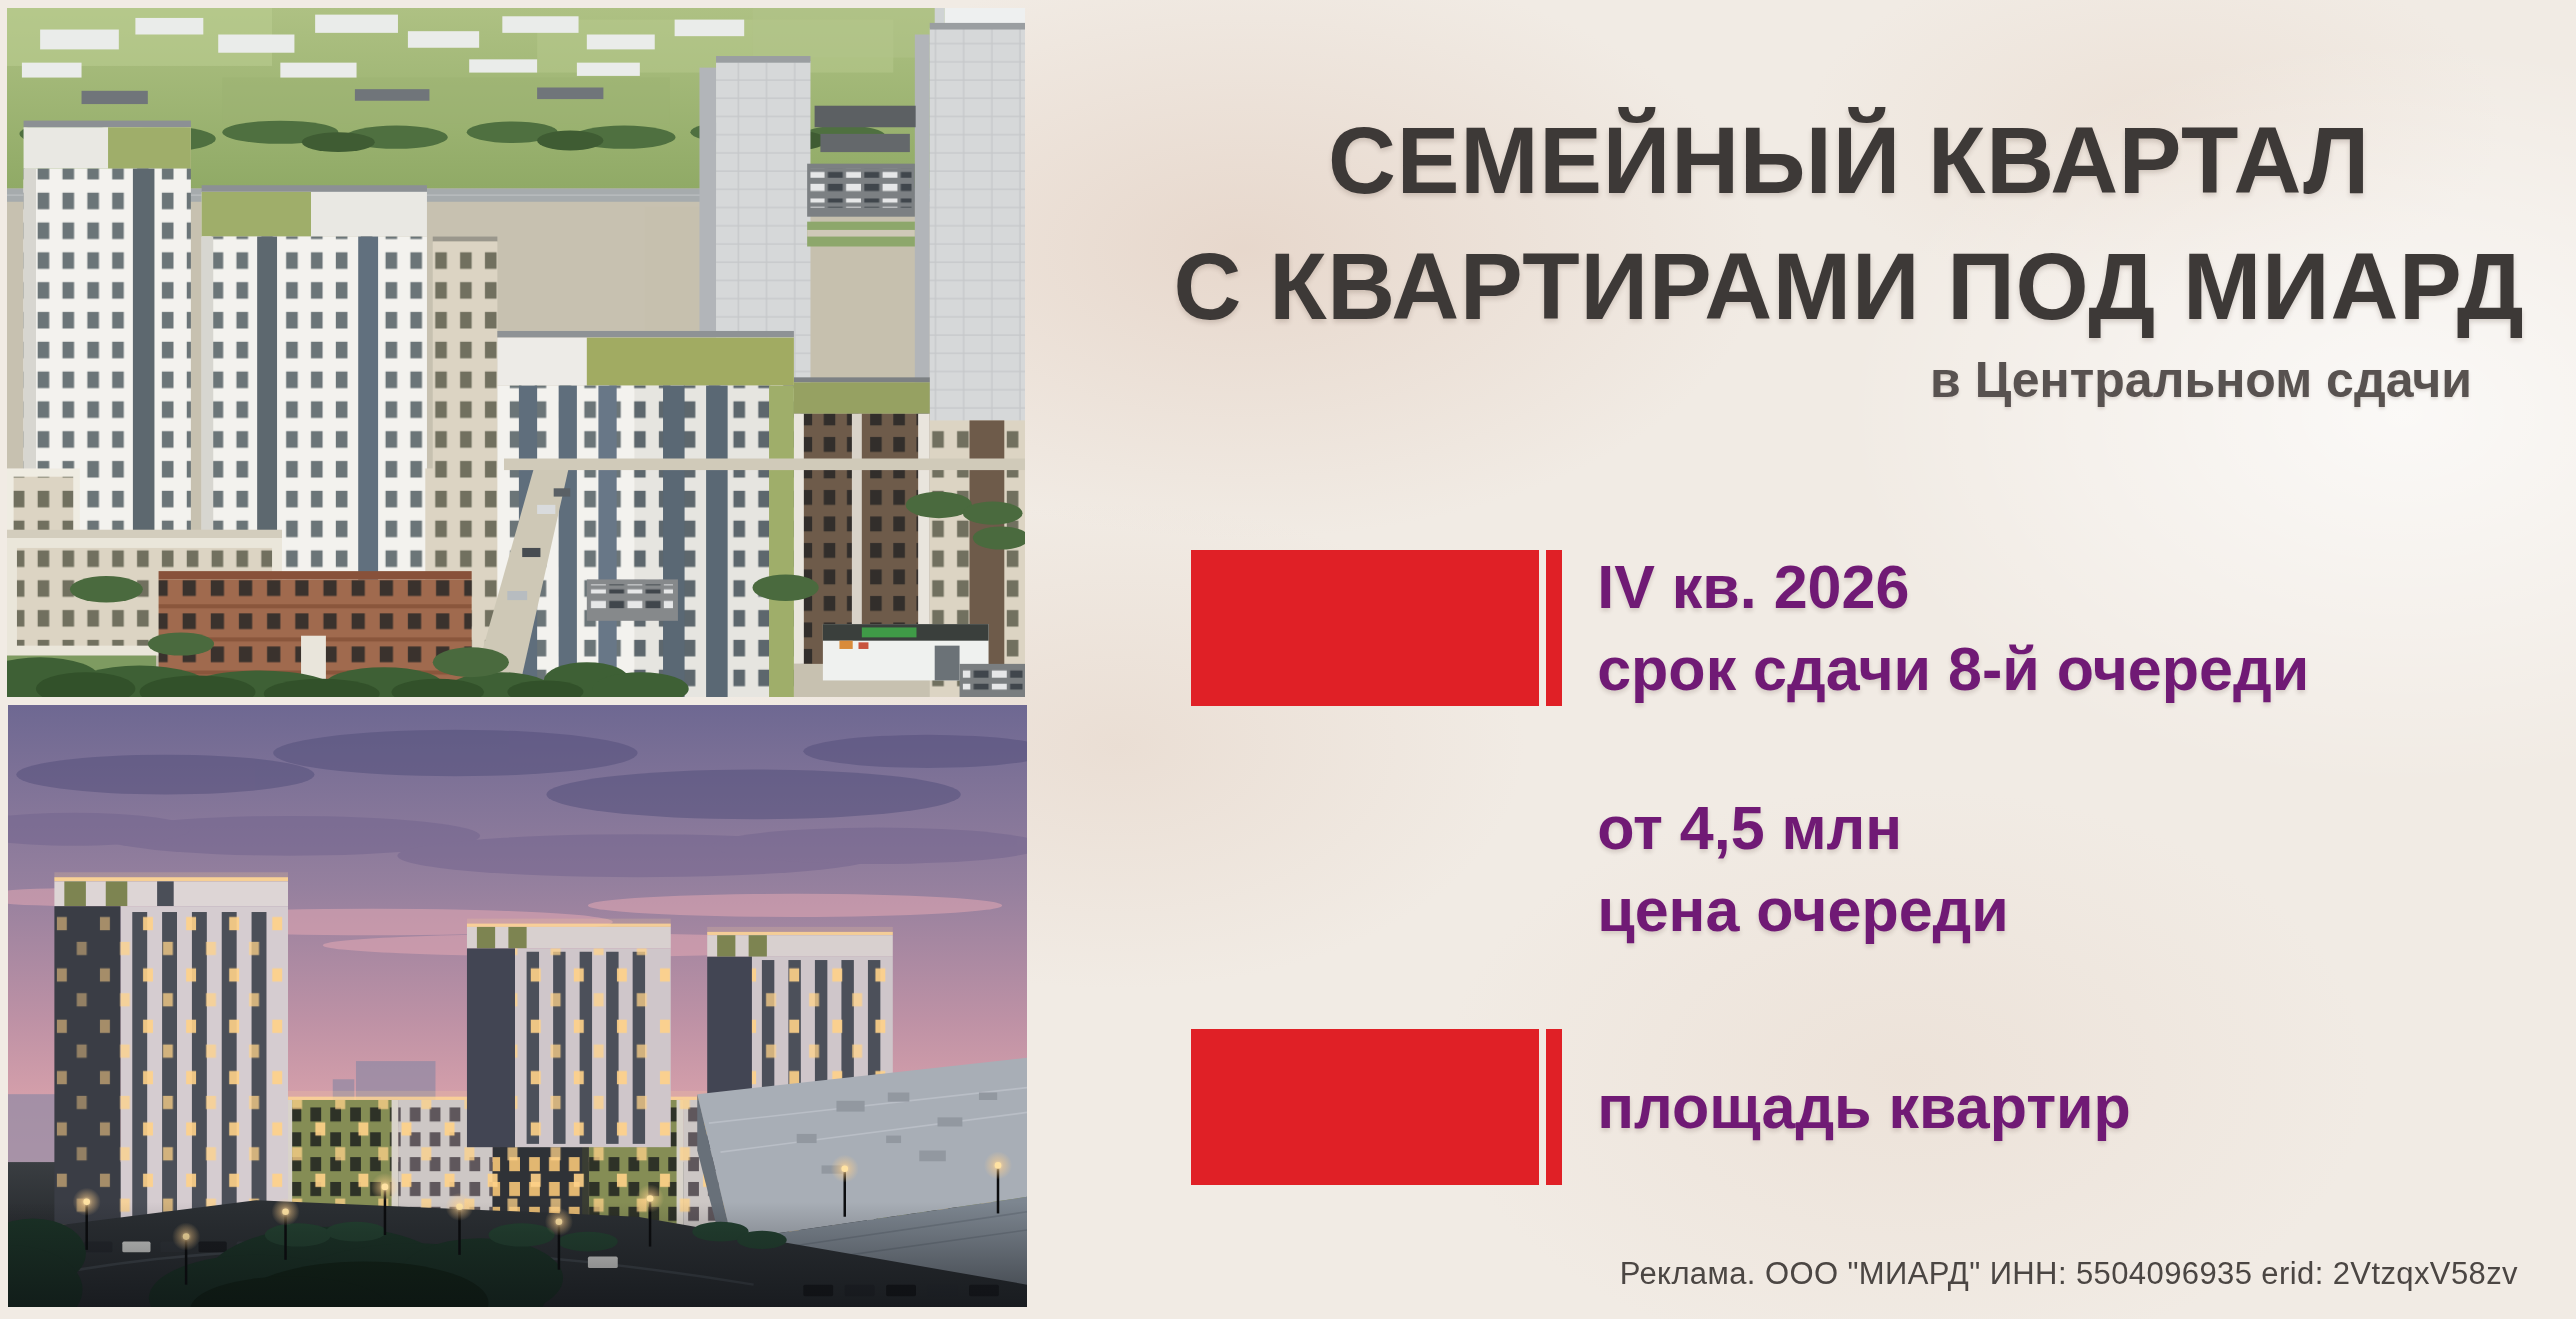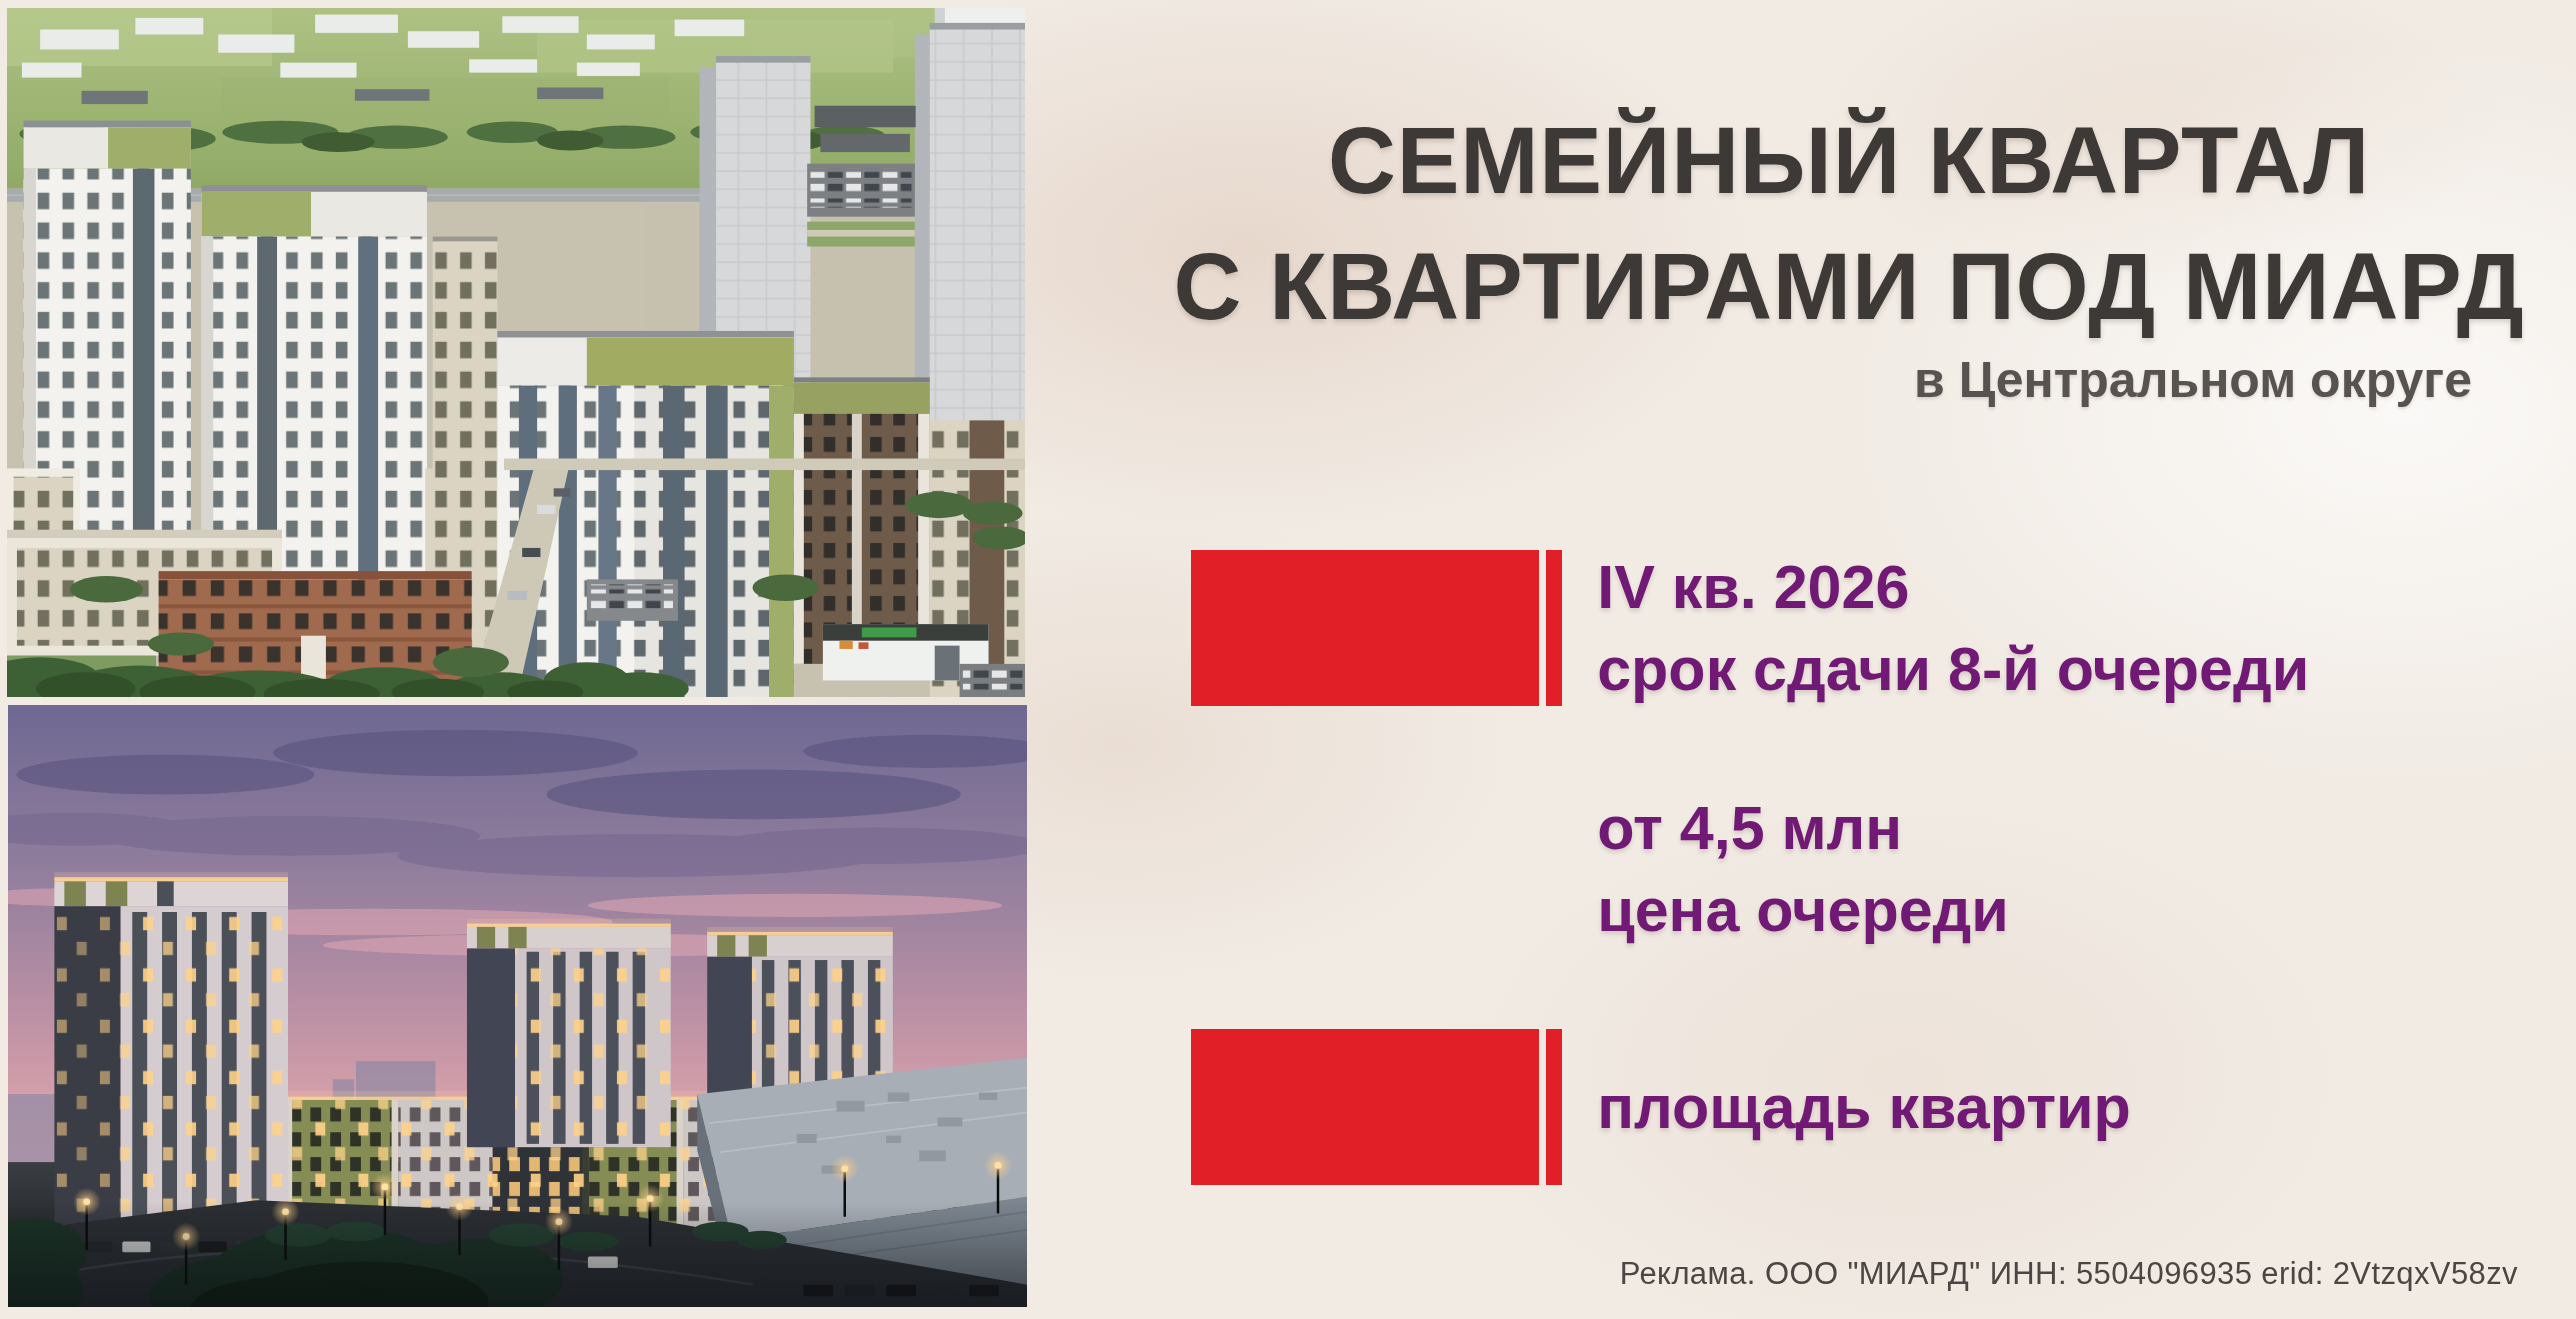--- a/index.html
+++ b/index.html
@@ -508,21 +508,21 @@
 
     <rect y="600" width="1230" height="127" fill="url(#gVig)"></rect>
   </svg>
 </figure>
 
 <h1 id="headline">
   <span>СЕМЕЙНЫЙ КВАРТАЛ</span>
   <span>С КВАРТИРАМИ ПОД МИАРД</span>
 </h1>
 
-<div id="location">в Центральном округе</div>
+<div id="location">в Центральном сдачи</div>
 
 <div id="stats">
   <div class="stat-row gap1">
     <div class="stat-block"></div>
     <div class="stat-stripe"></div>
     <div class="stat-text">
       <div class="stat-value">IV кв. 2026</div>
       <div class="stat-label">срок сдачи 8-й очереди</div>
     </div>
   </div>

